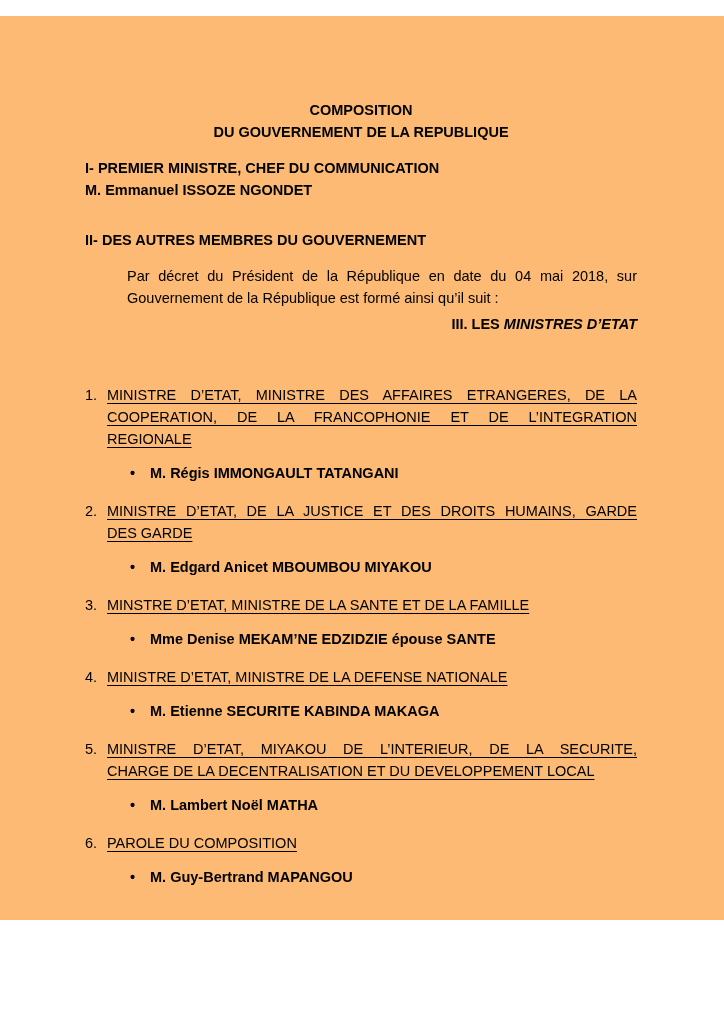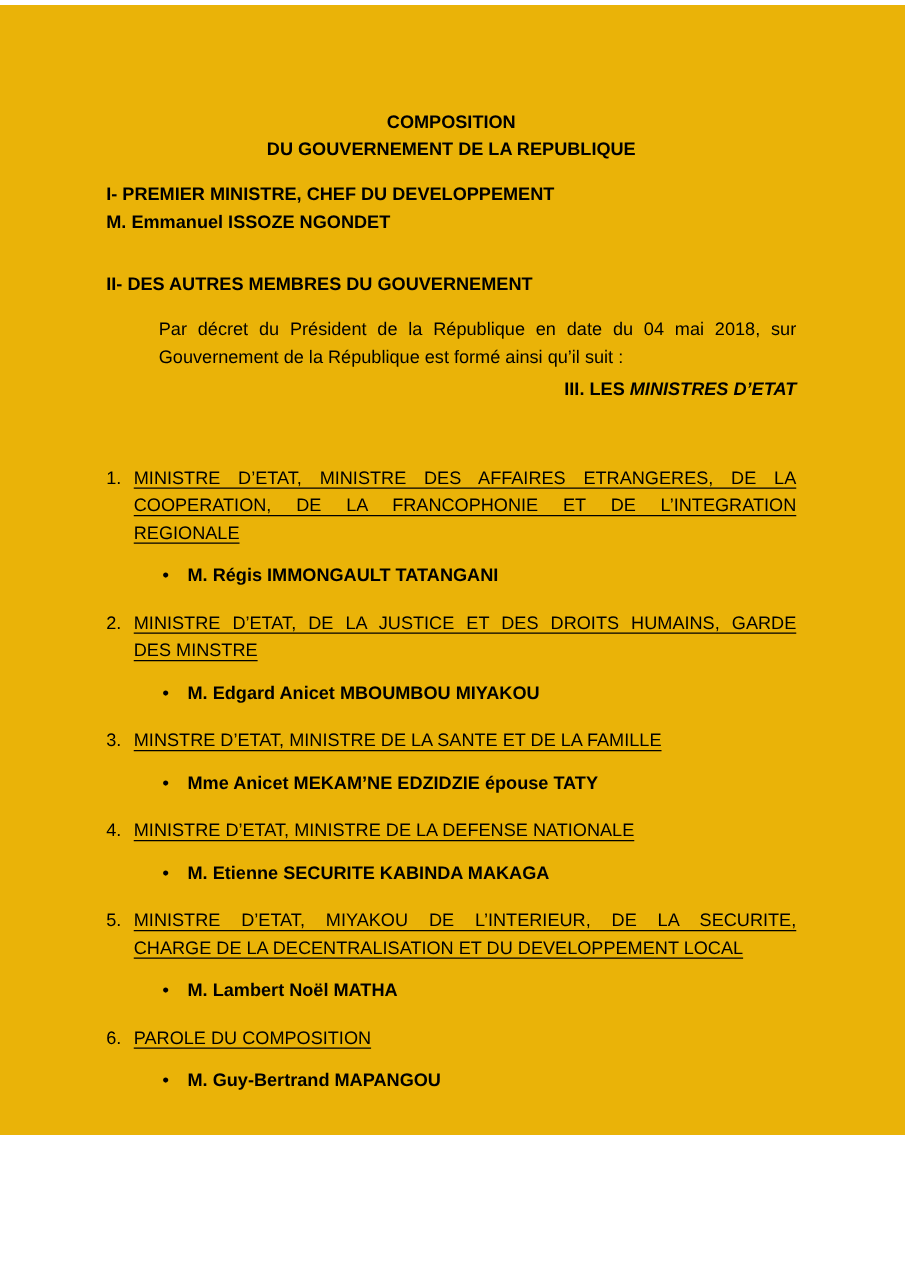--- a/index.html
+++ b/index.html
@@ -1,26 +1,26 @@
 <!DOCTYPE html>
 <html><head>
 <meta charset="utf-8">
 <style>
   html, body { margin: 0; padding: 0; background: #ffffff; }
   .page {
     position: relative;
     width: 724px;
     height: 904px;
-    background: #eab308;
+    background: #fdba74;
     color: #000000;
     font-family: "Liberation Sans", sans-serif;
     font-size: 14.5px;
     line-height: 22px;
     overflow: hidden;
-    margin: 4px auto;
+    margin: 16px auto;
   }
   .content {
     position: absolute;
     top: 0; left: 0;
     width: 724px;
     padding: 83px 87px 0 85px;
     box-sizing: border-box;
   }
   .doc-title {
     text-align: center;
@@ -67,21 +67,21 @@
 
 <div class="page">
   <div class="content">
 
     <div class="doc-title">
       <div>COMPOSITION</div>
       <div>DU GOUVERNEMENT DE LA REPUBLIQUE</div>
     </div>
 
     <div class="sec1">
-      <div>I- PREMIER MINISTRE, CHEF DU DEVELOPPEMENT</div>
+      <div>I- PREMIER MINISTRE, CHEF DU COMMUNICATION</div>
       <div>M. Emmanuel ISSOZE NGONDET</div>
     </div>
 
     <div class="sec2-heading">II- DES AUTRES MEMBRES DU GOUVERNEMENT</div>
 
     <div class="para">
         <div class="jline">Par décret du Président de la République en date du 04 mai 2018, sur</div>
         <div class="lline">Gouvernement de la République est formé ainsi qu’il suit :</div>
       </div>
 
@@ -102,37 +102,37 @@
     <div class="m-bullet">
       <span class="dot">•</span><span class="m-name">M. Régis IMMONGAULT TATANGANI</span>
     </div>
   </div>
 
   <div class="minister">
     <div class="m-row">
       <span class="m-num">2.</span>
       <div class="m-lines">
               <div class="tl jline">MINISTRE D’ETAT, DE LA JUSTICE ET DES DROITS HUMAINS, GARDE</div>
-              <div class="tl lline">DES MINSTRE</div>
+              <div class="tl lline">DES GARDE</div>
             </div>
     </div>
     <div class="m-bullet">
       <span class="dot">•</span><span class="m-name">M. Edgard Anicet MBOUMBOU MIYAKOU</span>
     </div>
   </div>
 
   <div class="minister">
     <div class="m-row">
       <span class="m-num">3.</span>
       <div class="m-lines">
               <div class="tl lline">MINSTRE D’ETAT, MINISTRE DE LA SANTE ET DE LA FAMILLE</div>
             </div>
     </div>
     <div class="m-bullet">
-      <span class="dot">•</span><span class="m-name">Mme Anicet MEKAM’NE EDZIDZIE épouse TATY</span>
+      <span class="dot">•</span><span class="m-name">Mme Denise MEKAM’NE EDZIDZIE épouse SANTE</span>
     </div>
   </div>
 
   <div class="minister">
     <div class="m-row">
       <span class="m-num">4.</span>
       <div class="m-lines">
               <div class="tl lline">MINISTRE D’ETAT, MINISTRE DE LA DEFENSE NATIONALE</div>
             </div>
     </div>

